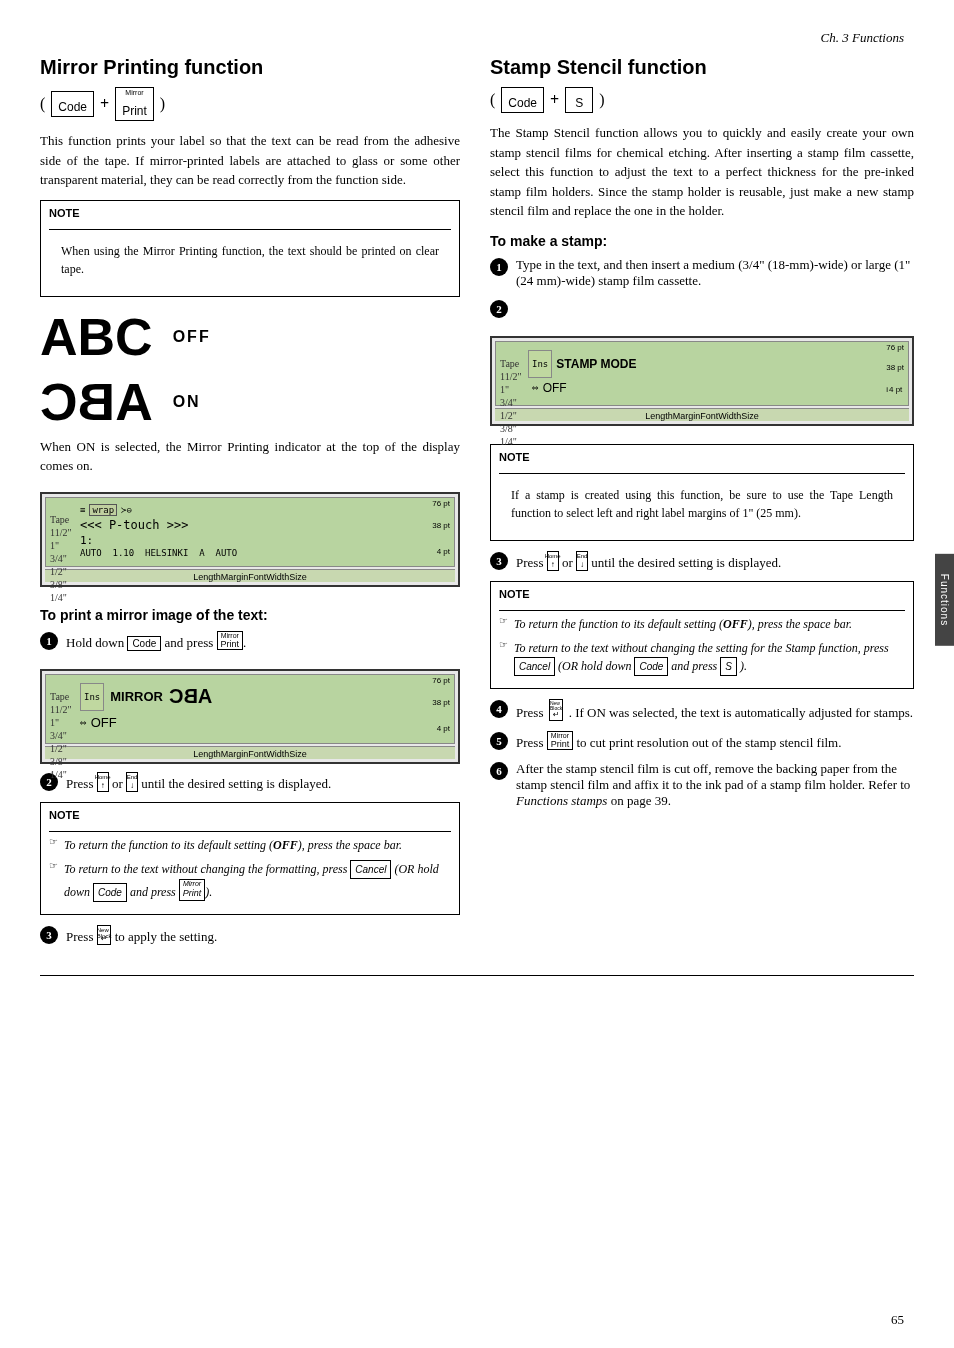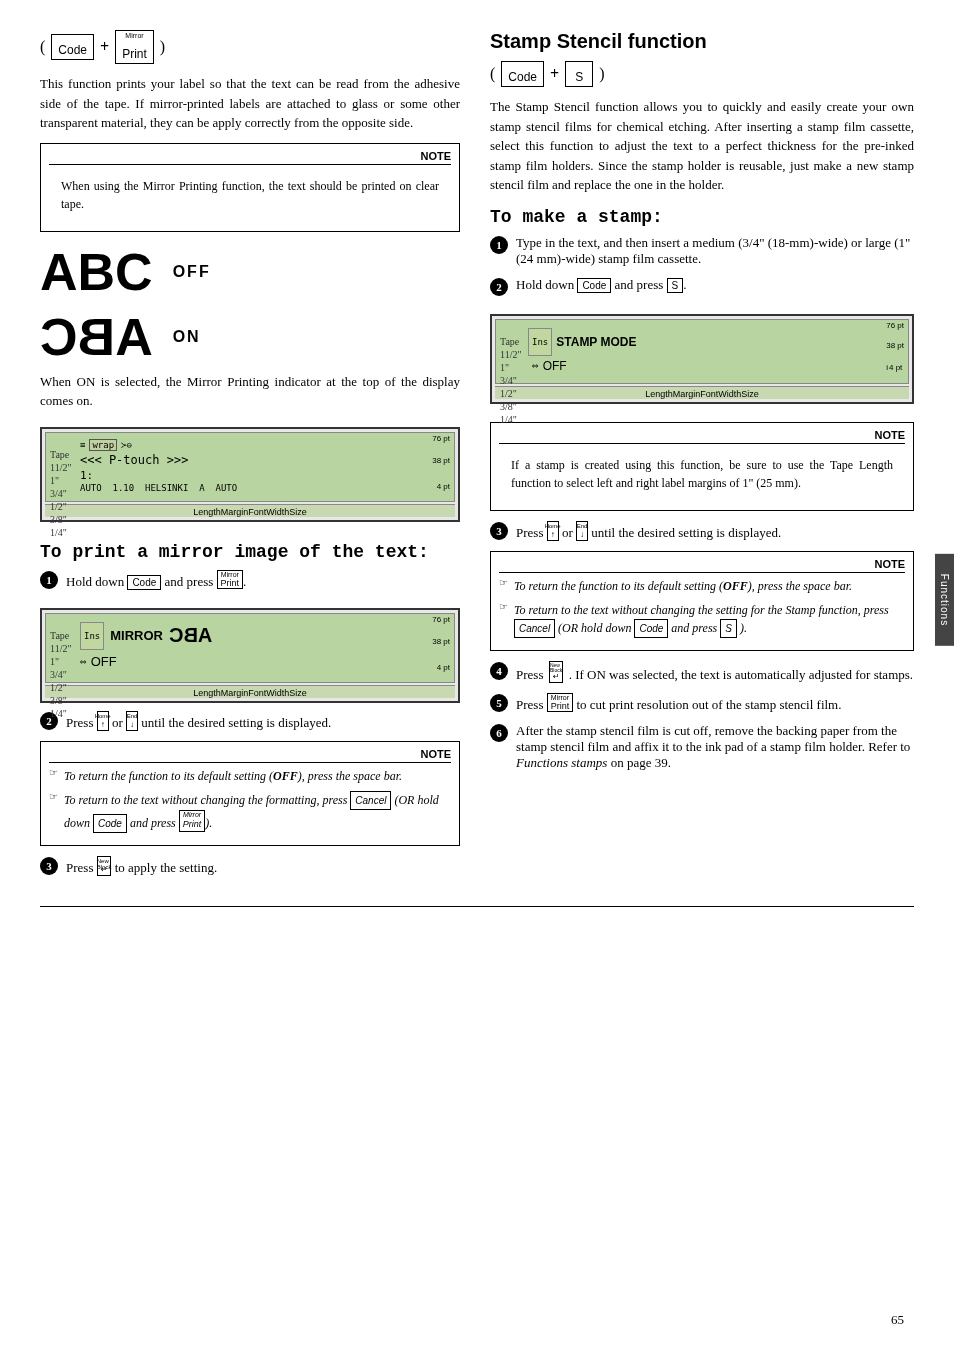--- a/index.html
+++ b/index.html
@@ -80,23 +80,22 @@
     .note-box {
       border: 1px solid #000;
       padding: 6px 8px;
       margin: 10px 0;
     }
     .note-box .note-title {
       font-size: 11px;
       font-weight: bold;
       border-bottom: 1px solid #000;
       margin-bottom: 4px;
-      padding-bottom: 2px;
-      font-family: Arial, sans-serif;
-      text-align: right;
+      padding-bottom: 10px;
+      font-family: Arial, sans-serif;
     }
     .note-box p {
       margin: 12px;
       font-size: 12px;
     }
     .abc-normal {
       font-size: 52px;
       font-weight: bold;
       font-family: Arial, sans-serif;
     }
@@ -113,24 +112,24 @@
       font-family: Arial, sans-serif;
       letter-spacing: 2px;
     }
     .on-label {
       font-size: 16px;
       font-weight: bold;
       font-family: Arial, sans-serif;
       letter-spacing: 2px;
     }
     .subsection-title {
-      font-size: 18px;
+      font-size: 14px;
       font-weight: bold;
       margin: 12px 0 8px 0;
-      font-family: Liberation Mono, monospace;
+      font-family: Liberation Sans, sans-serif;
     }
     .lcd-outer {
       border: 2px solid #333;
       background: #e8e8e8;
       padding: 3px;
       margin: 8px 0;
       display: inline-block;
       width: 100%;
     }
     .lcd-body {
@@ -285,42 +284,46 @@
       min-height: 65px;
       position: relative;
       font-family: monospace;
     }
   </style>
 </head>
 <body>
 
 <div class="page">
 
+  <div class="chapter-header">
+    <em>Ch. 3 Functions</em>
+  </div>
 
   <div class="two-col">
 
     <div class="left-col">
       
+      <h2>Mirror Printing function</h2>
 
       
       <div class="key-combo">
         <span class="paren">(</span>
         <span class="key-box">
           <span class="key-box-main">Code</span>
         </span>
         <span class="plus-sign">+</span>
         <span class="key-box" style="position:relative; padding-top:10px;">
           <span style="font-size:7px; position:absolute; top:1px; left:50%; transform:translateX(-50%); white-space:nowrap;">Mirror</span>
           <span class="key-box-main">Print</span>
         </span>
         <span class="paren">)</span>
       </div>
 
       
-      <p>This function prints your label so that the text can be read from the adhesive side of the tape. If mirror-printed labels are attached to glass or some other transparent material, they can be apply correctly from the opposite side.</p>
+      <p>This function prints your label so that the text can be read from the adhesive side of the tape. If mirror-printed labels are attached to glass or some other transparent material, they can be read correctly from the function side.</p>
 
       
       <div class="note-box">
         <div class="note-title">NOTE</div>
         <p>When using the Mirror Printing function, the text should be printed on clear tape.</p>
       </div>
 
       
       <div class="mirror-row">
         <span class="abc-normal">ABC</span>
@@ -494,26 +497,20 @@
       <div class="step-item">
         <div class="step-circle">1</div>
         <div class="step-content">
           <span>Type in the text, and then insert a medium (3/4" (18-mm)-wide) or large (1" (24 mm)-wide) stamp film cassette.</span>
         </div>
       </div>
 
       
       <div class="step-item">
         <div class="step-circle">2</div>
-        <div class="step-content">
-          <span>Hold down</span>
-          <span class="inline-key">Code</span>
-          <span>and press</span>
-          <span class="inline-key">S</span>.
-        </div>
       </div>
 
       
       <div class="lcd-outer">
         <div class="stamp-lcd-body">
           <div class="lcd-tape-sizes">
             <div>Tape</div>
             <div>11/2"</div>
             <div>1"</div>
             <div>3/4"</div>

